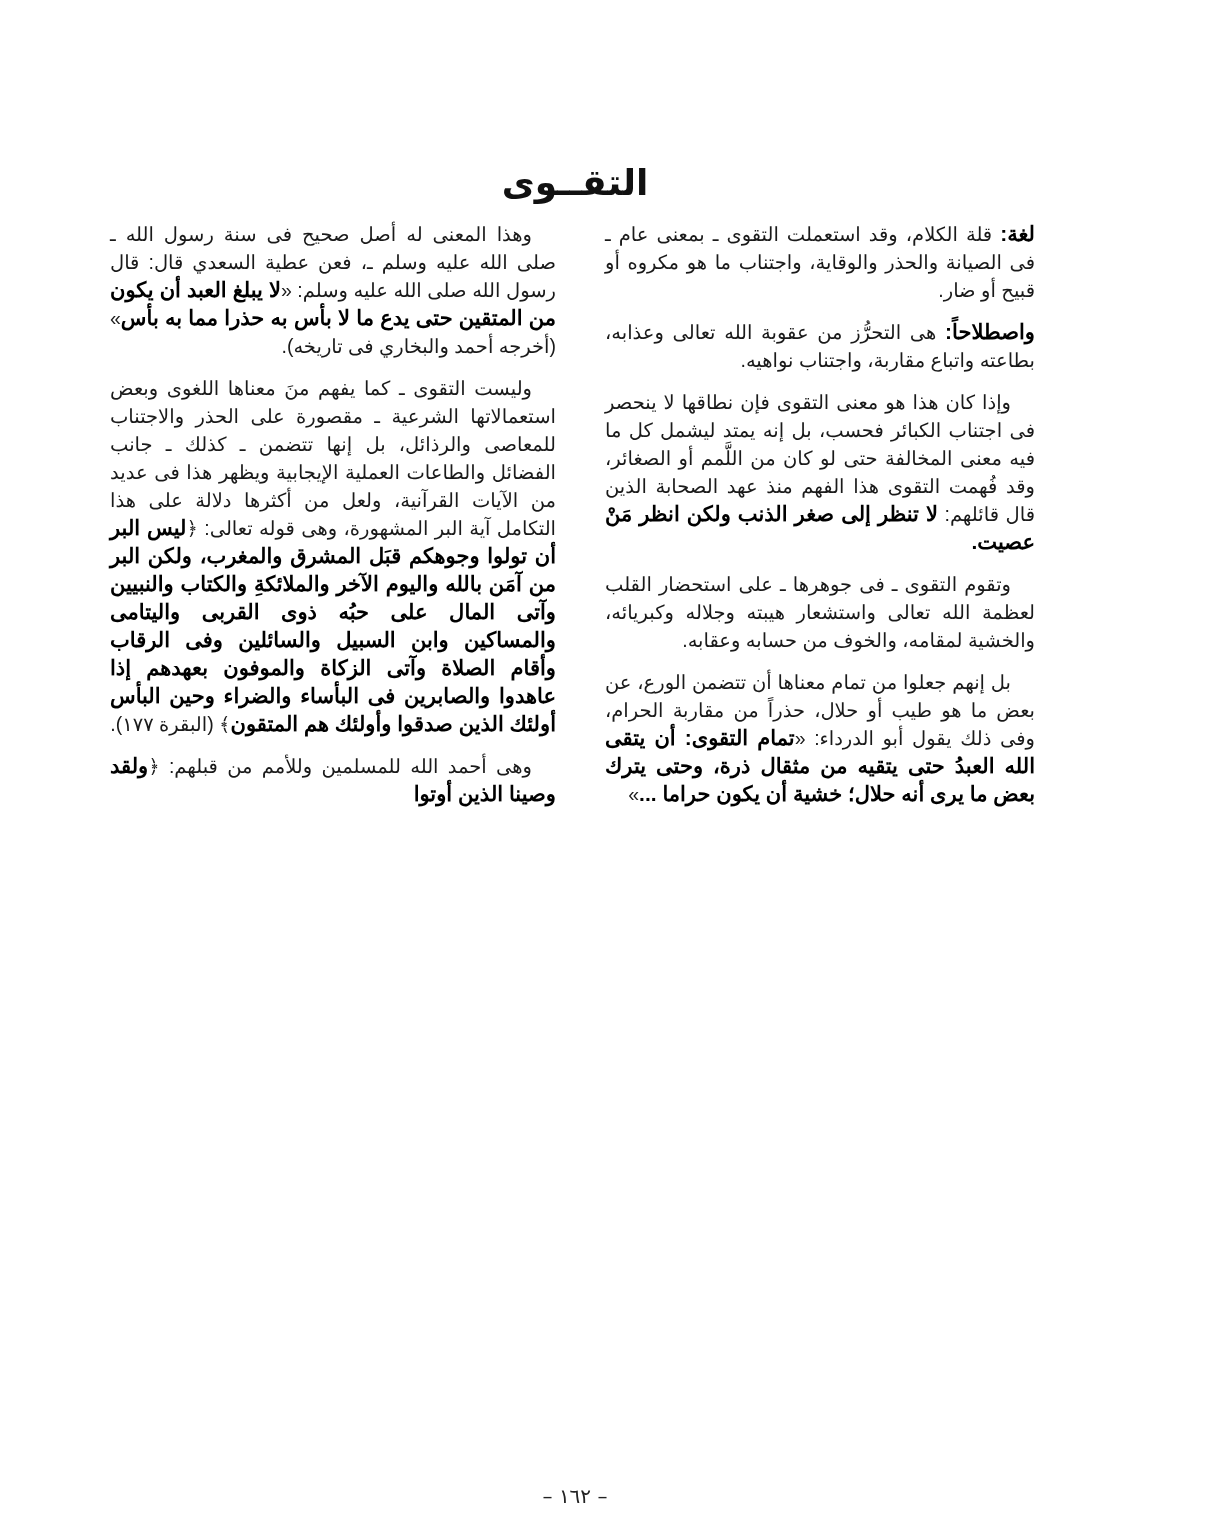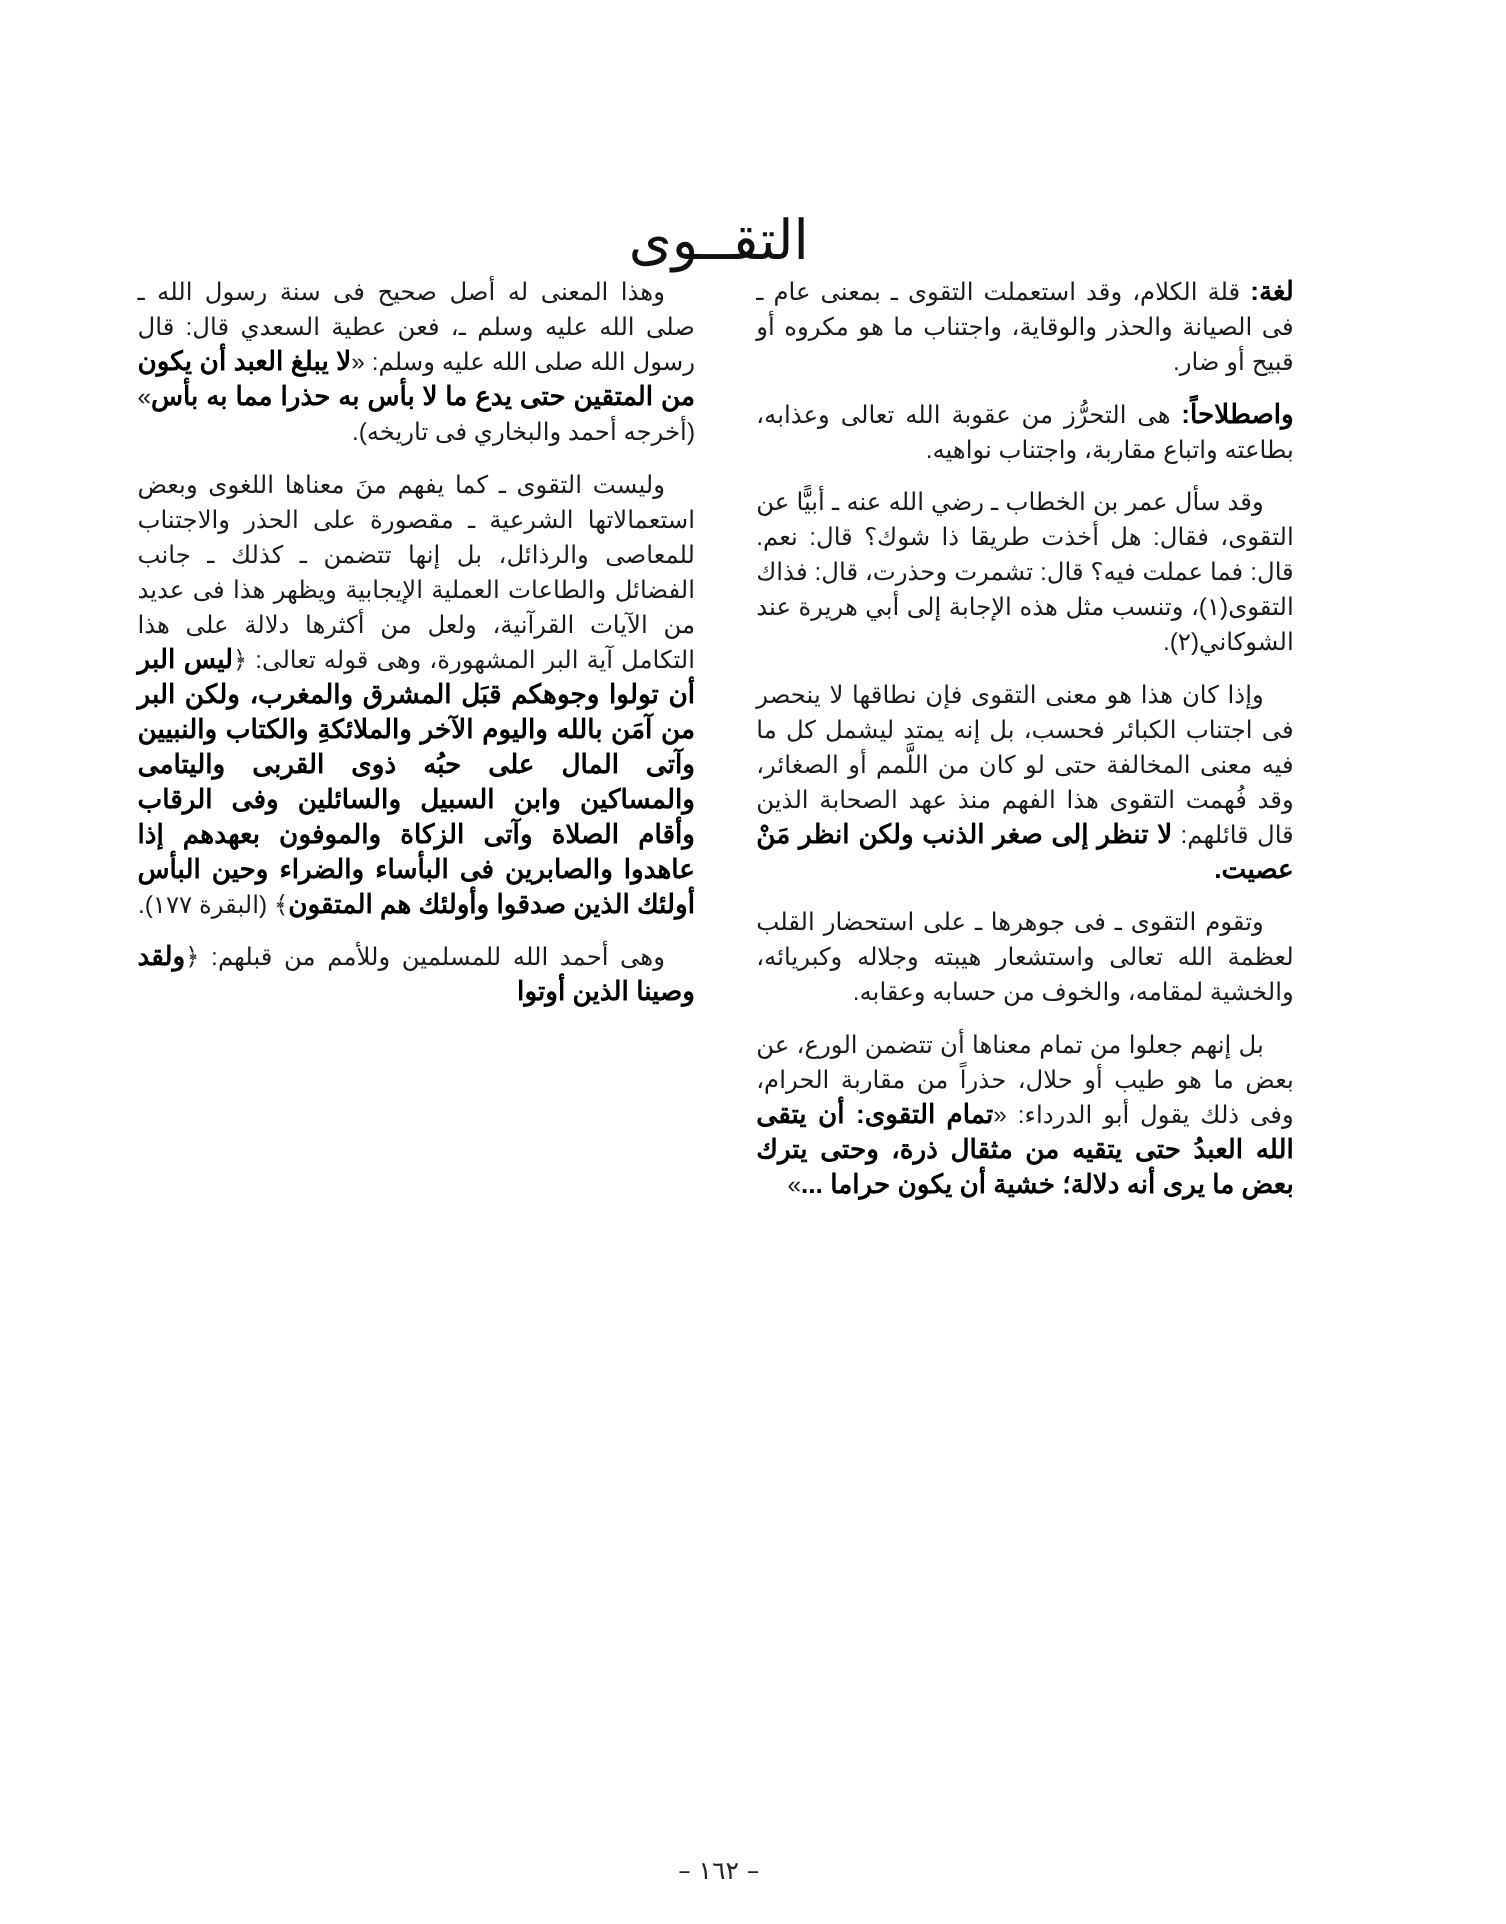--- a/index.html
+++ b/index.html
@@ -1,20 +1,20 @@
 <!DOCTYPE html>
 <html><head>
   <meta charset="utf-8">
   <style>
     html, body { margin: 0; padding: 0; background: #ffffff; }
     body { width: 1205px; height: 1539px; position: relative; overflow: hidden; color: #111; }
     .page { position: absolute; left: 0; top: 0; width: 1205px; height: 1539px; }
     .title {
       position: absolute; top: 138px; left: 0; width: 1150px; text-align: center;
-      font-family: "DejaVu Sans", sans-serif; font-weight: normal; font-size: 44px; color: #111;
+      font-family: "DejaVu Sans", sans-serif; font-weight: bold; font-size: 36px; color: #111;
       direction: rtl;
     }
     .col {
       position: absolute; top: 220px; direction: rtl; text-align: justify;
       font-family: Liberation Sans, sans-serif; font-size: 19.5px; line-height: 28px; color: #1a1a1a;
     }
     .col.right { left: 605px; width: 430px; }
     .col.left { left: 110px; width: 446px; }
     .para { margin: 0 0 14px 0; text-indent: 24px; text-align-last: right; }
     .para.noindent { text-indent: 0; }
@@ -32,30 +32,27 @@
   <h1 class="title">التقــوى</h1>
 
   <div class="col right">
     <p class="para noindent">
       <span class="term">لغة:</span><span> قلة الكلام، وقد استعملت التقوى ـ بمعنى عام ـ فى الصيانة والحذر والوقاية، واجتناب ما هو مكروه أو قبيح أو ضار.</span>
     </p>
     <p class="para noindent">
       <span class="term">واصطلاحاً:</span><span> هى التحرُّز من عقوبة الله تعالى وعذابه، بطاعته واتباع مقاربة، واجتناب نواهيه.</span>
     </p>
     <p class="para">
-      <span>وقد سأل عمر بن الخطاب ـ رضي الله عنه ـ أبيًّا عن التقوى، فقال: هل أخذت طريقا ذا شوك؟ قال: نعم. قال: فما عملت فيه؟ قال: تشمرت وحذرت، قال: فذاك التقوى(١)، وتنسب مثل هذه الإجابة إلى أبي هريرة عند الشوكاني(٢).</span>
-    </p>
-    <p class="para">
       <span>وإذا كان هذا هو معنى التقوى فإن نطاقها لا ينحصر فى اجتناب الكبائر فحسب، بل إنه يمتد ليشمل كل ما فيه معنى المخالفة حتى لو كان من اللَّمم أو الصغائر، وقد فُهمت التقوى هذا الفهم منذ عهد الصحابة الذين قال قائلهم: </span><span class="b">لا تنظر إلى صغر الذنب ولكن انظر مَنْ عصيت.</span>
     </p>
     <p class="para">
       <span>وتقوم التقوى ـ فى جوهرها ـ على استحضار القلب لعظمة الله تعالى واستشعار هيبته وجلاله وكبريائه، والخشية لمقامه، والخوف من حسابه وعقابه.</span>
     </p>
     <p class="para">
-      <span>بل إنهم جعلوا من تمام معناها أن تتضمن الورع، عن بعض ما هو طيب أو حلال، حذراً من مقاربة الحرام، وفى ذلك يقول أبو الدرداء: «</span><span class="b">تمام التقوى: أن يتقى الله العبدُ حتى يتقيه من مثقال ذرة، وحتى يترك بعض ما يرى أنه دلالة؛ خشية أن يكون حراما ...</span><span>»</span>
+      <span>بل إنهم جعلوا من تمام معناها أن تتضمن الورع، عن بعض ما هو طيب أو حلال، حذراً من مقاربة الحرام، وفى ذلك يقول أبو الدرداء: «</span><span class="b">تمام التقوى: أن يتقى الله العبدُ حتى يتقيه من مثقال ذرة، وحتى يترك بعض ما يرى أنه حلال؛ خشية أن يكون حراما ...</span><span>»</span>
     </p>
   </div>
 
   <div class="col left">
     <p class="para">
       <span>وهذا المعنى له أصل صحيح فى سنة رسول الله ـ صلى الله عليه وسلم ـ، فعن عطية السعدي قال: قال رسول الله صلى الله عليه وسلم: «</span><span class="b">لا يبلغ العبد أن يكون من المتقين حتى يدع ما لا بأس به حذرا مما به بأس</span><span>» (أخرجه أحمد والبخاري فى تاريخه).</span>
     </p>
     <p class="para">
       <span>وليست التقوى ـ كما يفهم منَ معناها اللغوى وبعض استعمالاتها الشرعية ـ مقصورة على الحذر والاجتناب للمعاصى والرذائل، بل إنها تتضمن ـ كذلك ـ جانب الفضائل والطاعات العملية الإيجابية ويظهر هذا فى عديد من الآيات القرآنية، ولعل من أكثرها دلالة على هذا التكامل آية البر المشهورة، وهى قوله تعالى: ﴿</span><span class="b">ليس البر أن تولوا وجوهكم قبَل المشرق والمغرب، ولكن البر من آمَن بالله واليوم الآخر والملائكةِ والكتاب والنبيين وآتى المال على حبُه ذوى القربى واليتامى والمساكين وابن السبيل والسائلين وفى الرقاب وأقام الصلاة وآتى الزكاة والموفون بعهدهم إذا عاهدوا والصابرين فى البأساء والضراء وحين البأس أولئك الذين صدقوا وأولئك هم المتقون</span><span>﴾ (البقرة ١٧٧).</span>
     </p>

